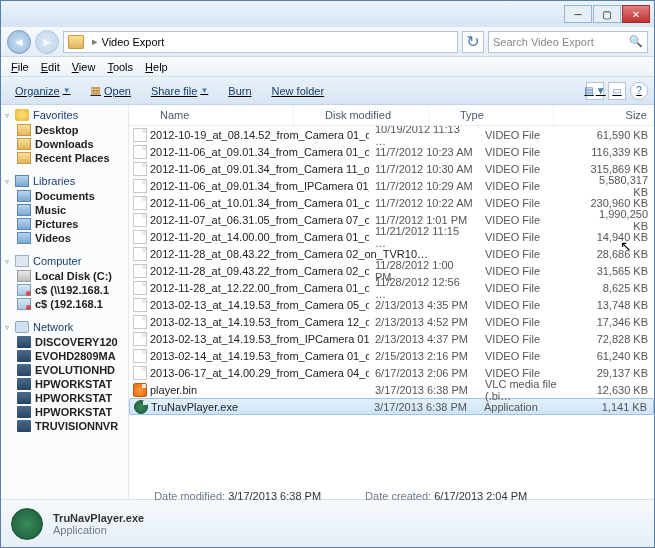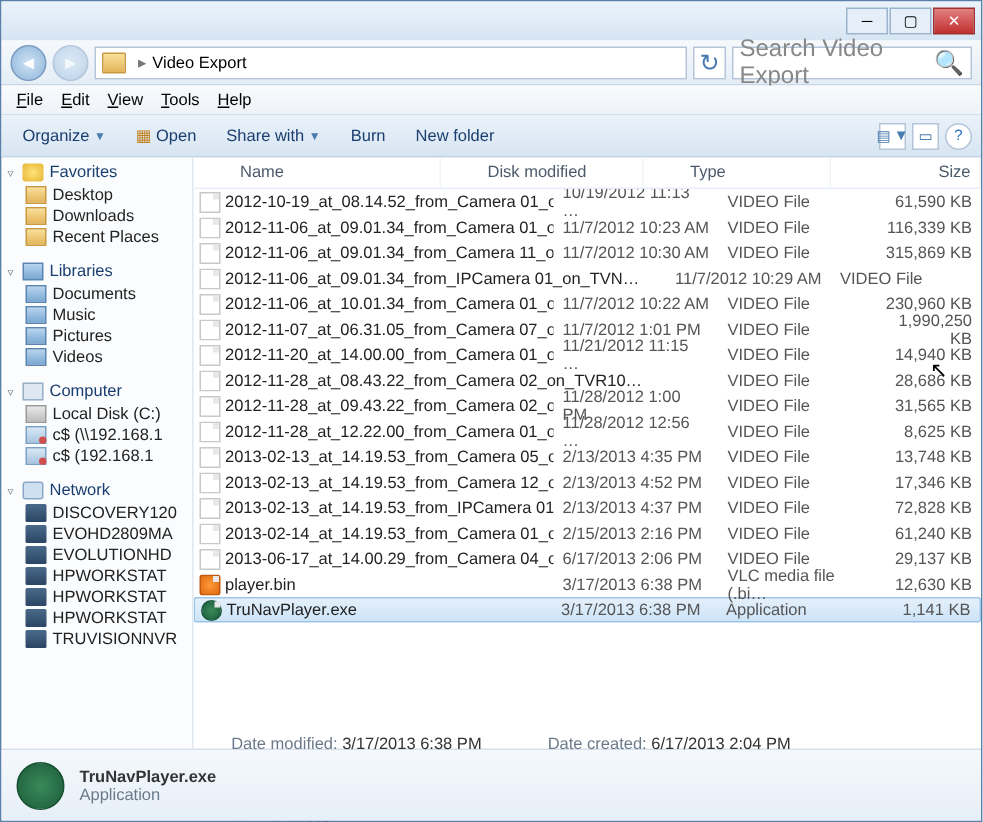--- a/index.html
+++ b/index.html
@@ -8,37 +8,37 @@
 .titlebar { height: 26px; background: linear-gradient(#eaf3fb,#d6e5f3); display: flex; align-items: center; padding: 0 4px; }
 .titlebar .spacer { flex: 1; }
 .wbtn { width: 28px; height: 18px; margin-left: 1px; border: 1px solid #9bb3cc; background: #e6eef7; display: flex; align-items: center; justify-content: center; font-size: 10px; }
 .wbtn.close { background: linear-gradient(#e28080,#c03030); color: #fff; border-color: #a03030; }
 .addrbar { height: 30px; background: linear-gradient(#f6f9fc,#e4edf6); display: flex; align-items: center; padding: 2px 6px; gap: 4px; border-bottom: 1px solid #c9d6e6; }
 .navbtn { width: 24px; height: 24px; border-radius: 50%; border: 1px solid #7a9bc0; background: radial-gradient(#cfe2f4,#8fb6db); display: flex; align-items: center; justify-content: center; color: #fff; font-size: 12px; }
 .navbtn.disabled { opacity: .5; }
 .path { flex: 1; height: 22px; border: 1px solid #b4c5d9; background: #fff; display: flex; align-items: center; font-size: 11px; padding: 0 4px; }
 .path .foldericon { width: 16px; height: 14px; background: linear-gradient(#f9e09a,#e3b45a); border: 1px solid #c89a3f; border-radius: 1px; margin-right: 4px; }
 .path .chev { color: #777; margin: 0 4px; }
-.search { width: 160px; height: 22px; border: 1px solid #b4c5d9; background: #fff; display: flex; align-items: center; font-size: 16px; padding: 0 4px; color: #888; }
+.search { width: 160px; height: 22px; border: 1px solid #b4c5d9; background: #fff; display: flex; align-items: center; font-size: 11px; padding: 0 4px; color: #888; }
 .search .mag { margin-left: auto; color: #7a9bc0; }
 .refresh { width: 22px; height: 22px; border: 1px solid #b4c5d9; background: #fff; display: flex; align-items: center; justify-content: center; color: #4a7bb0; }
 .menubar { height: 20px; background: linear-gradient(#f9fbfd,#eef3f9); display: flex; align-items: center; font-size: 11px; padding: 0 4px; border-bottom: 1px solid #d6e0eb; }
 .menubar span { padding: 0 6px; cursor: default; }
 .menubar span u { text-decoration: underline; }
-.toolbar { height: 28px; background: linear-gradient(#eaf2fa,#d7e5f2); display: flex; align-items: center; font-size: 11px; padding: 0 6px; border-bottom: 1px solid #c3d3e4; gap: 4px; }
+.toolbar { height: 28px; background: linear-gradient(#eaf2fa,#d7e5f2); display: flex; align-items: center; font-size: 11px; padding: 0 6px; border-bottom: 1px solid #c3d3e4; gap: 4px; text-decoration: underline; }
 .tbtn { padding: 2px 8px; color: #1a3e6e; display: flex; align-items: center; gap: 3px; }
 .tbtn .dd { font-size: 8px; color: #4a7bb0; }
 .toolbar .spacer { flex: 1; }
 .tico { width: 18px; height: 18px; border: 1px solid #b4c5d9; background: #fff; display: flex; align-items: center; justify-content: center; font-size: 10px; color: #4a7bb0; }
 .body { flex: 1; display: flex; overflow: hidden; }
 .nav { width: 128px; background: #fafcfe; border-right: 1px solid #e0e8f0; font-size: 11px; overflow: hidden; padding: 2px 0; }
 .navgroup { margin-bottom: 8px; }
 .navhead { display: flex; align-items: center; padding: 2px 4px; color: #1a3e6e; }
 .navhead .tri { color: #888; font-size: 8px; width: 10px; }
-.navitem { display: flex; align-items: flex-end; padding: 1px 4px 1px 16px; white-space: nowrap; overflow: hidden; text-overflow: ellipsis; color: #222; }
+.navitem { display: flex; align-items: flex-end; padding: 1px 4px 1px 16px; white-space: nowrap; overflow: hidden; text-overflow: ellipsis; color: #222; font-weight: bold; }
 .ico { width: 14px; height: 12px; margin-right: 4px; flex-shrink: 0; display: inline-block; }
 .ico.star { background: radial-gradient(#ffe37a,#e6b533); border-radius: 2px; }
 .ico.fold { background: linear-gradient(#f9e09a,#e3b45a); border: 1px solid #c89a3f; }
 .ico.lib { background: linear-gradient(#b8d4ef,#7aa8d2); border: 1px solid #5b85b0; }
 .ico.comp { background: #dfe8f2; border: 1px solid #9ab0c8; }
 .ico.disk { background: linear-gradient(#e8e8e8,#bcbcbc); border: 1px solid #999; }
 .ico.net { background: #cfe0f0; border: 1px solid #8aa8c6; border-radius: 2px; }
 .ico.netdrv { background: linear-gradient(#d8e8f5,#a8c5e0); border: 1px solid #7aa0c6; position: relative; }
 .ico.netdrv::after { content:''; position:absolute; right:-1px; bottom:-1px; width:5px; height:5px; background:#d05050; border-radius:50%; }
 .ico.node { background: linear-gradient(#4a6a8a,#2a4563); border-radius: 1px; }
@@ -101,21 +101,21 @@
 <div class="toolbar">
   <div class="tbtn">
         <span>Organize</span>
         <span class="dd">▼</span>
       </div>
   <div class="tbtn">
         <span style="color:#c08020">▦</span>
         <span>Open</span>
       </div>
   <div class="tbtn">
-        <span>Share with</span>
+        <span>Share file</span>
         <span class="dd">▼</span>
       </div>
   <div class="tbtn">Burn</div>
   <div class="tbtn">New folder</div>
   <div class="spacer"></div>
   <div class="tico">▤<span class="dd" style="margin-left:2px">▼</span></div>
   <div class="tico">▭</div>
   <div class="tico" style="color:#2a70c0;border-radius:50%">?</div>
 </div>
 
@@ -211,20 +211,21 @@
             <div class="c-type">VIDEO File</div>
             <div class="c-size">315,869 KB</div>
           </div>
           <div class="row">
             <div class="c-name">
               <span class="fico "></span>
               <span>2012-11-06_at_09.01.34_from_IPCamera 01_on_TVN…</span>
             </div>
             <div class="c-date">11/7/2012 10:29 AM</div>
             <div class="c-type">VIDEO File</div>
+            <div class="c-size">5,580,317 KB</div>
           </div>
           <div class="row">
             <div class="c-name">
               <span class="fico "></span>
               <span>2012-11-06_at_10.01.34_from_Camera 01_on_TVR10…</span>
             </div>
             <div class="c-date">11/7/2012 10:22 AM</div>
             <div class="c-type">VIDEO File</div>
             <div class="c-size">230,960 KB</div>
           </div>

